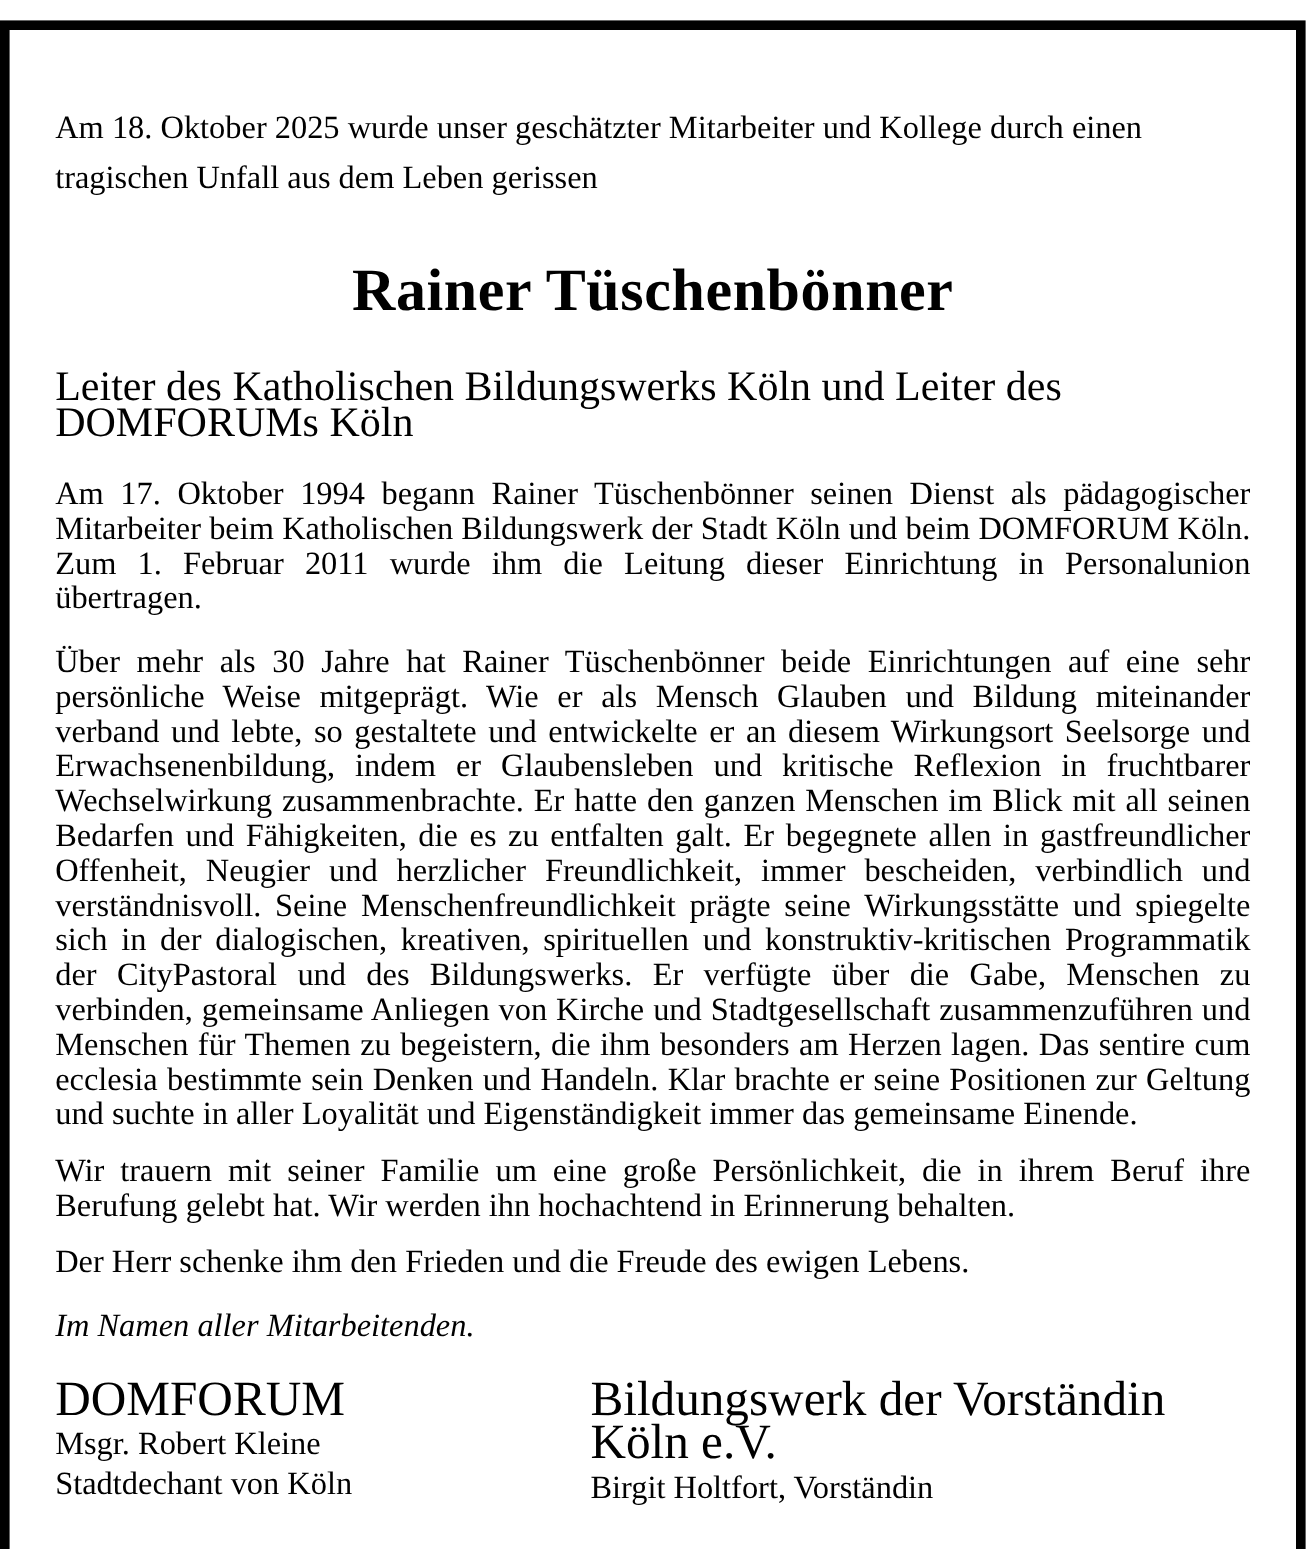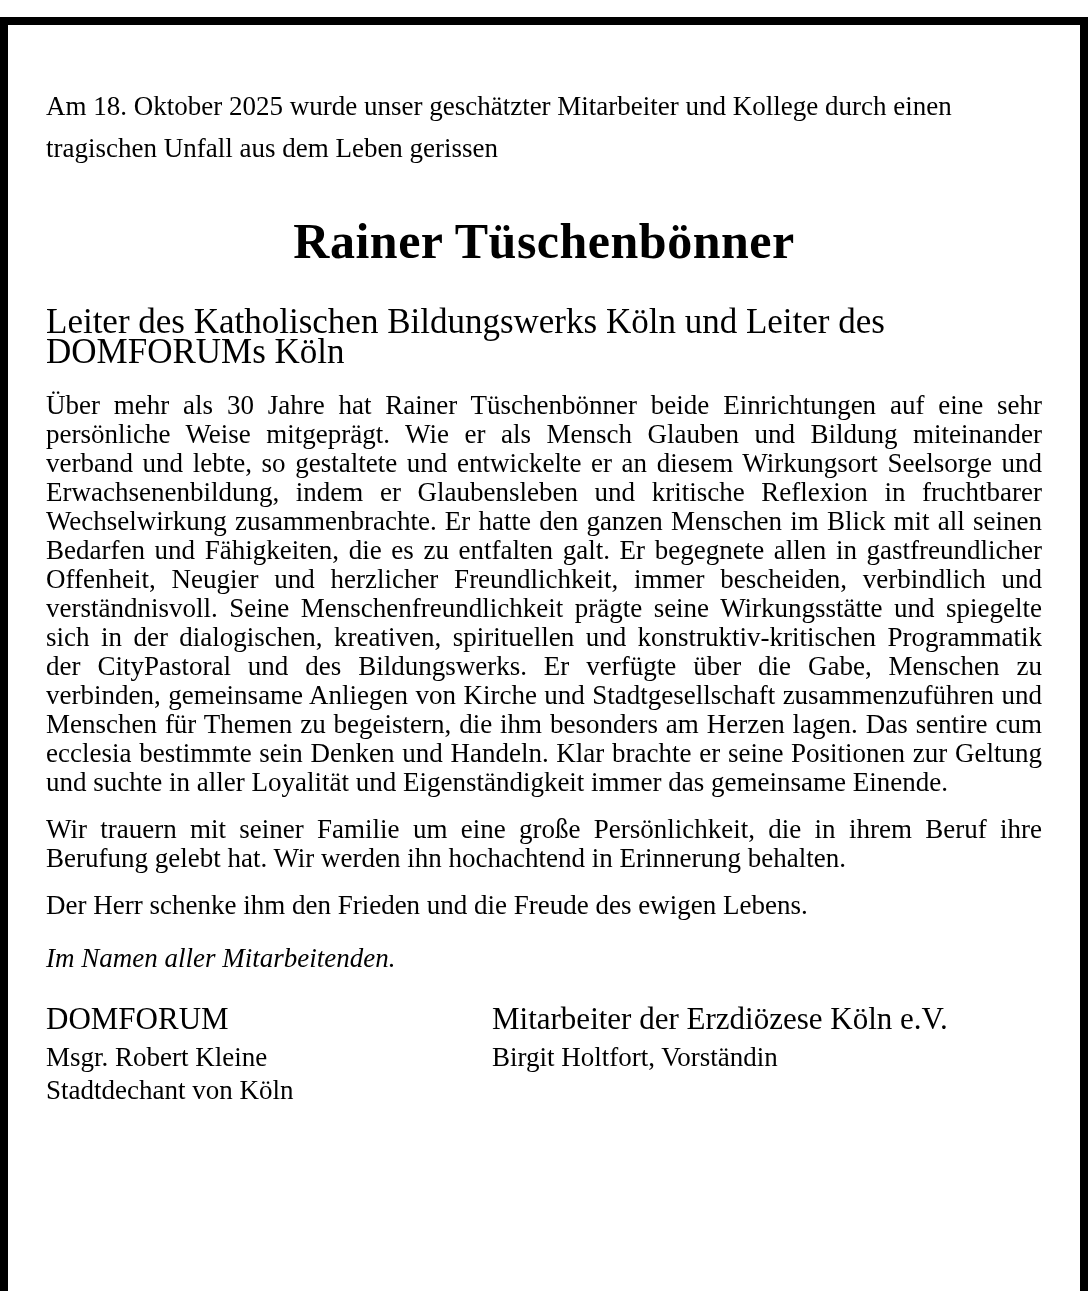--- a/index.html
+++ b/index.html
@@ -67,21 +67,21 @@
     margin-top: 28px;
   }
   .sig-col-left {
     width: 446px;
     flex: 0 0 446px;
   }
   .sig-col-right {
     flex: 1 1 auto;
   }
   .sig-org {
-    font-size: 31px;
+    font-size: 41px;
     line-height: 36px;
     margin: 0 0 4px 0;
   }
   .sig-line {
     font-size: 27px;
     line-height: 33px;
     margin: 0;
   }
 </style>
 </head>
@@ -89,35 +89,36 @@
 
 <div class="frame">
   <div class="page">
 
     <p class="intro">Am 18. Oktober 2025 wurde unser geschätzter Mitarbeiter und Kollege durch einen tragischen Unfall aus dem Leben gerissen</p>
 
     <h1 class="deceased-name">Rainer Tüschenbönner</h1>
 
     <p class="role-line">Leiter des Katholischen Bildungswerks Köln und Leiter des DOMFORUMs Köln</p>
 
+    <p class="body-par par-service">Am 17. Oktober 1994 begann Rainer Tüschenbönner seinen Dienst als pädagogischer Mitarbeiter beim Katholischen Bildungswerk der Stadt Köln und beim DOMFORUM Köln. Zum 1. Februar 2011 wurde ihm die Leitung dieser Einrichtung in Personalunion übertragen.</p>
 
     <p class="body-par par-tribute">Über mehr als 30 Jahre hat Rainer Tüschenbönner beide Einrichtungen auf eine sehr persönliche Weise mitgeprägt. Wie er als Mensch Glauben und Bildung miteinander verband und lebte, so gestaltete und entwickelte er an diesem Wirkungsort Seelsorge und Erwachsenenbildung, indem er Glaubensleben und kritische Reflexion in fruchtbarer Wechselwirkung zusammenbrachte. Er hatte den ganzen Menschen im Blick mit all seinen Bedarfen und Fähigkeiten, die es zu entfalten galt. Er begegnete allen in gastfreundlicher Offenheit, Neugier und herzlicher Freundlichkeit, immer bescheiden, verbindlich und verständnisvoll. Seine Menschenfreundlichkeit prägte seine Wirkungsstätte und spiegelte sich in der dialogischen, kreativen, spirituellen und konstruktiv-kritischen Programmatik der CityPastoral und des Bildungswerks. Er verfügte über die Gabe, Menschen zu verbinden, gemeinsame Anliegen von Kirche und Stadtgesellschaft zusammenzuführen und Menschen für Themen zu begeistern, die ihm besonders am Herzen lagen. Das sentire cum ecclesia bestimmte sein Denken und Handeln. Klar brachte er seine Positionen zur Geltung und suchte in aller Loyalität und Eigenständigkeit immer das gemeinsame Einende.</p>
 
     <p class="body-par par-mourning">Wir trauern mit seiner Familie um eine große Persönlichkeit, die in ihrem Beruf ihre Berufung gelebt hat. Wir werden ihn hochachtend in Erinnerung behalten.</p>
 
     <p class="body-par par-blessing">Der Herr schenke ihm den Frieden und die Freude des ewigen Lebens.</p>
 
     <p class="body-par par-behalf">Im Namen aller Mitarbeitenden.</p>
 
     <div class="signatures">
       <div class="sig-col-left">
         <p class="sig-org">DOMFORUM</p>
         <p class="sig-line">Msgr. Robert Kleine</p>
         <p class="sig-line">Stadtdechant von Köln</p>
       </div>
       <div class="sig-col-right">
-        <p class="sig-org">Mitarbeiter der Erzdiözese Köln e.V.</p>
+        <p class="sig-org">Bildungswerk der Vorständin Köln e.V.</p>
         <p class="sig-line">Birgit Holtfort, Vorständin</p>
       </div>
     </div>
 
   </div>
 </div>
 
 </body></html>

